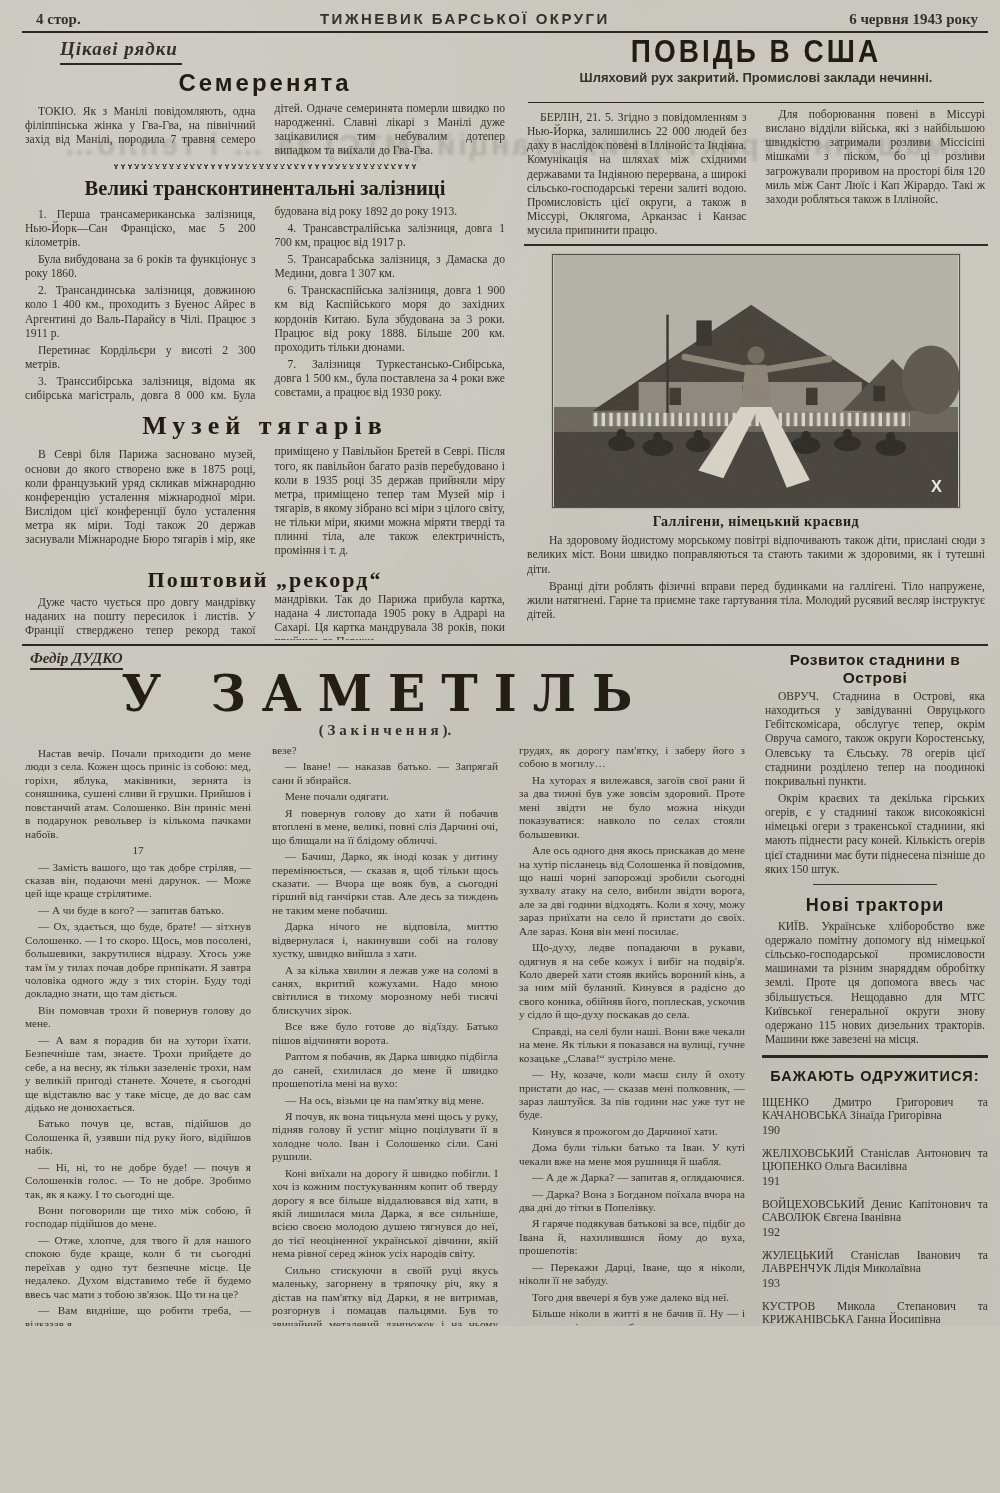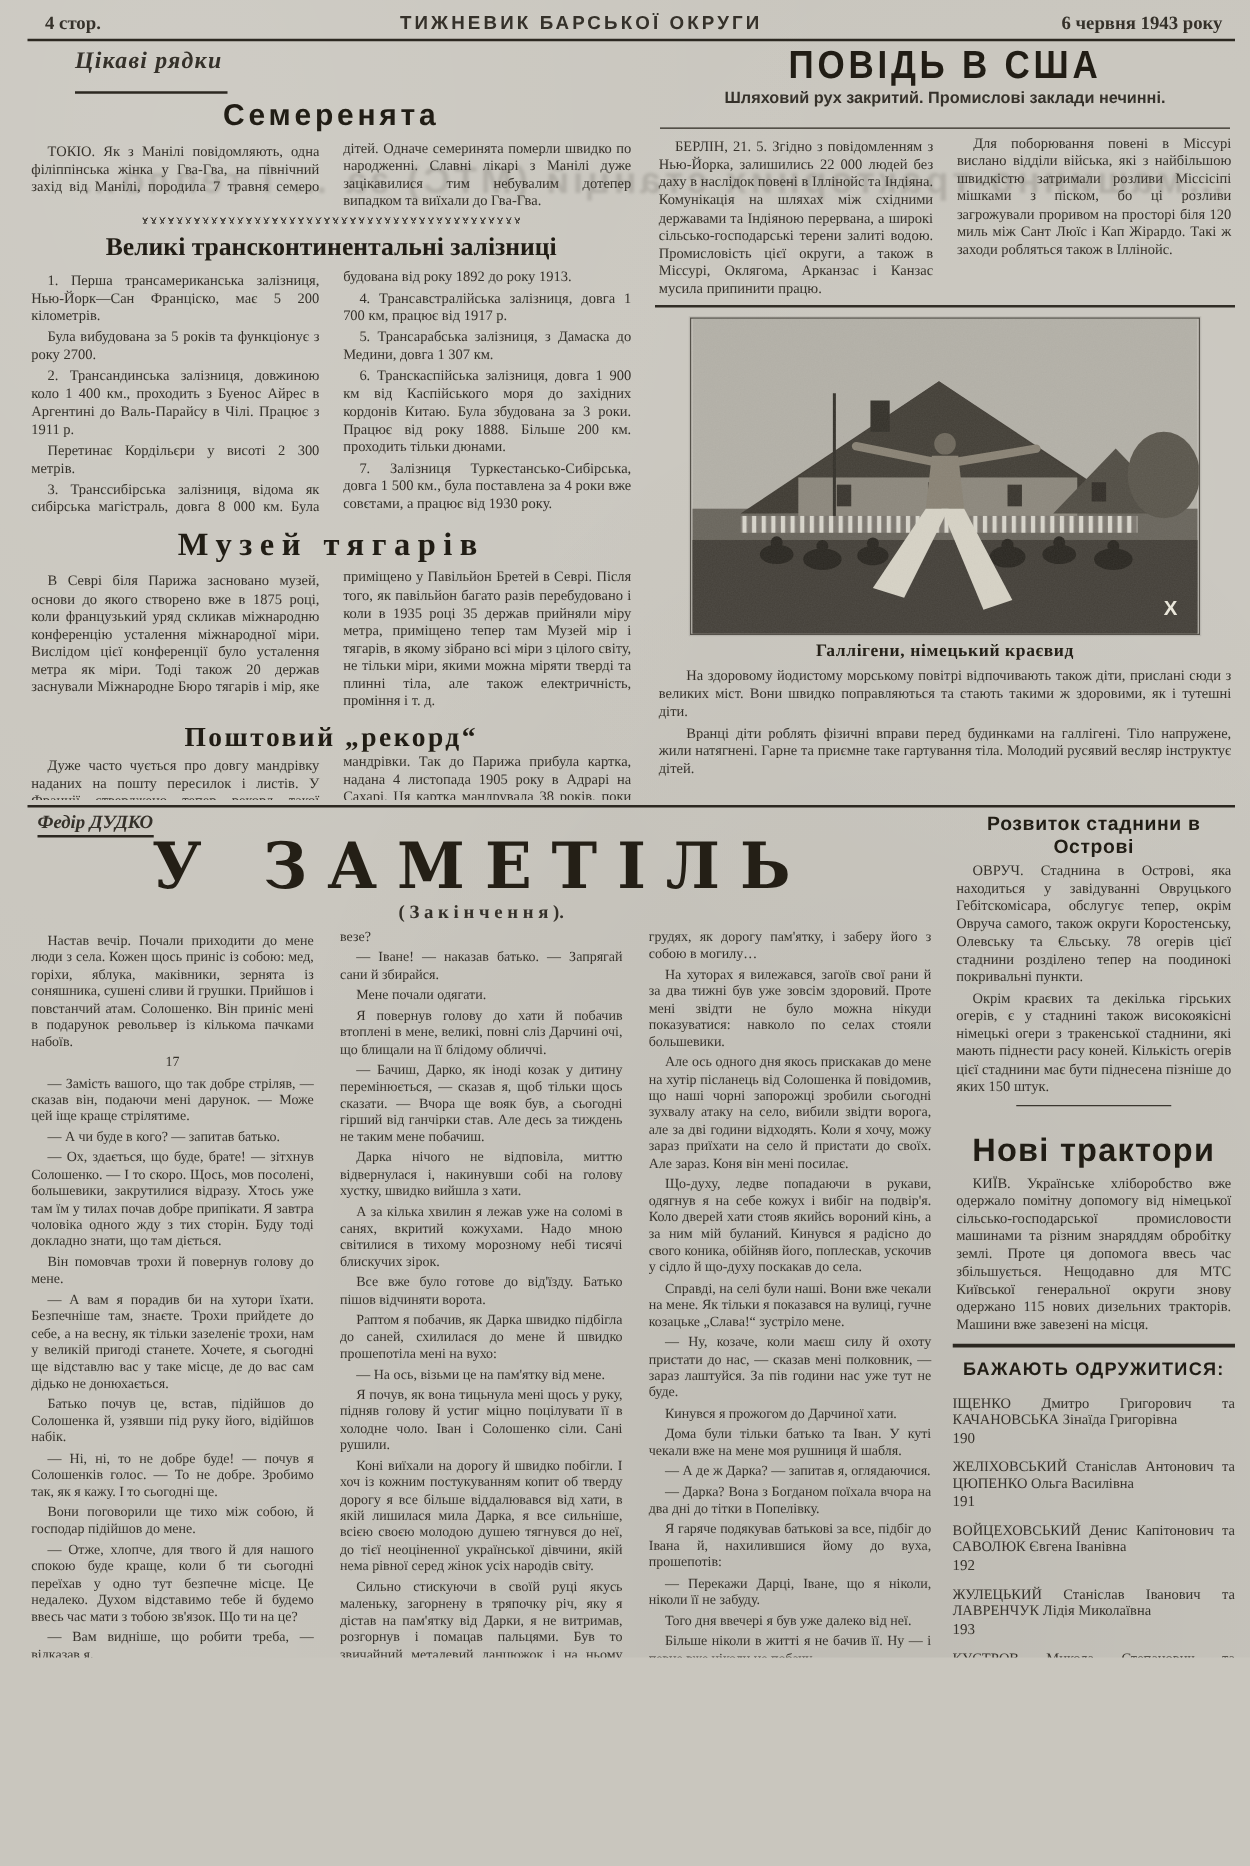--- a/index.html
+++ b/index.html
@@ -42,21 +42,21 @@
   .masthead{font-family:"Liberation Sans",sans-serif;font-size:15px;letter-spacing:2.5px;font-weight:bold;}
   .pgdate{font-size:15px;}
 
   .top-section{display:flex;gap:16px;margin-top:3px;height:604px;overflow:hidden;}
   .top-left{width:486px;overflow:hidden;}
   .top-right{flex:1;overflow:hidden;}
 
   .kicker{
     font-style:italic;font-weight:bold;font-size:19px;
     border-bottom:2px solid #2c2821;display:inline-block;
-    margin:2px 0 0 38px;padding:0 4px 13px 0;letter-spacing:1px;
+    margin:2px 0 0 38px;padding:0 4px 3px 0;letter-spacing:1px;
   }
   h1,h2,h3,h4{margin:0;color:#211d15;}
   .h-sem{
     text-align:center;font-family:"Liberation Sans",sans-serif;
     font-size:24px;letter-spacing:3px;margin:4px 0 5px;
   }
   .h-rail{text-align:center;font-size:20.5px;margin:8px 0 5px;}
   .h-mus{text-align:center;font-size:26px;letter-spacing:6px;margin:8px 0 4px;}
   .h-post{text-align:center;font-size:22px;letter-spacing:2px;margin:8px 0 0;}
 
@@ -107,21 +107,21 @@
     text-align:center;font-family:"DejaVu Serif",serif;
     font-size:49px;letter-spacing:16px;font-weight:bold;
     transform:scaleY(1.04);
     margin:-6px 0 0;color:#241f16;
   }
   .story-sub{text-align:center;font-weight:bold;font-size:15px;margin:0 0 5px;}
   .cols3{column-count:3;column-gap:15px;height:652px;overflow:hidden;font-size:11.2px;line-height:1.2;}
 
   .right-col{flex:1;overflow:hidden;padding-top:2px;}
   .h-stud{font-family:"Liberation Sans",sans-serif;font-size:15.5px;letter-spacing:.5px;margin:0 0 3px;text-align:center;}
-  .h-tract{font-family:"Liberation Sans",sans-serif;font-size:26px;text-align:center;letter-spacing:1px;margin:20px 0 4px;}
+  .h-tract{font-family:"Liberation Sans",sans-serif;font-size:18px;text-align:center;letter-spacing:1px;margin:10px 0 4px;}
   .h-marry{
     font-family:"Liberation Sans",sans-serif;font-size:14.5px;
     letter-spacing:1px;text-align:center;margin:10px 0 12px;
   }
   .mar-names{font-size:11.6px;text-align:justify;}
   .mar-num{text-align:left;padding-right:46px;font-size:12px;margin:1px 0 9px;}
   .note{margin-top:10px;}
   .price{
     font-family:"Liberation Sans",sans-serif;font-weight:bold;
     font-size:13.5px;text-align:center;margin:14px 0 6px;letter-spacing:.5px;
@@ -155,21 +155,21 @@
     <div class="top-left">
       <div class="kicker">Цікаві рядки</div>
       <h2 class="h-sem">Семеренята</h2>
       <div class="cols2 body">
           <p class="para">ТОКІО. Як з Манілі повідомляють, одна філіппінська жінка у Гва-Гва, на північний захід від Манілі, породила 7 травня семеро дітей. Одначе семеринята померли швидко по народженні. Славні лікарі з Манілі дуже зацікавилися тим небувалим дотепер випадком та виїхали до Гва-Гва.</p>
         </div>
       <div class="zz"></div>
       <h2 class="h-rail">Великі трансконтинентальні залізниці</h2>
       <div class="cols2 body">
           <p class="para">1. Перша трансамериканська залізниця, Нью-Йорк—Сан Франціско, має 5 200 кілометрів.</p>
-          <p class="para">Була вибудована за 5 років та функціонує з року 2700.</p>
+          <p class="para">Була вибудована за 6 років та функціонує з року 1860.</p>
           <p class="para">2. Трансандинська залізниця, довжиною коло 1 400 км., проходить з Буенос Айрес в Аргентині до Валь-Парайсу в Чілі. Працює з 1911 р.</p>
           <p class="para">Перетинає Кордільєри у висоті 2 300 метрів.</p>
           <p class="para">3. Транссибірська залізниця, відома як сибірська магістраль, довга 8 000 км. Була будована від року 1892 до року 1913.</p>
           <p class="para">4. Трансавстралійська залізниця, довга 1 700 км, працює від 1917 р.</p>
           <p class="para">5. Трансарабська залізниця, з Дамаска до Медини, довга 1 307 км.</p>
           <p class="para">6. Транскаспійська залізниця, довга 1 900 км від Каспійського моря до західних кордонів Китаю. Була збудована за 3 роки. Працює від року 1888. Більше 200 км. проходить тільки дюнами.</p>
           <p class="para">7. Залізниця Туркестансько-Сибірська, довга 1 500 км., була поставлена за 4 роки вже совєтами, а працює від 1930 року.</p>
         </div>
       <h2 class="h-mus">Музей тягарів</h2>
       <div class="cols2 body">

